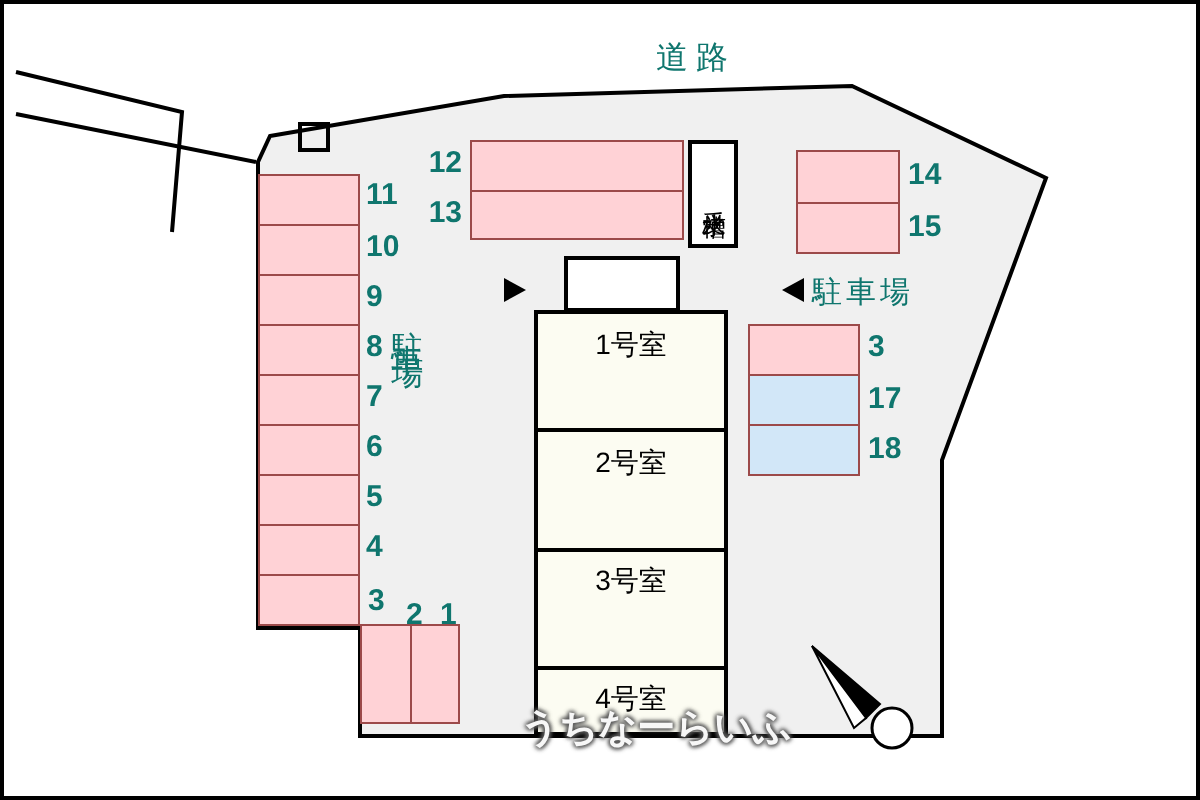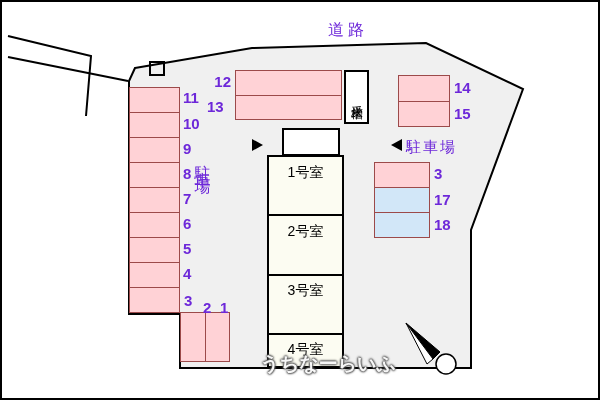--- a/index.html
+++ b/index.html
@@ -3,38 +3,38 @@
 <meta charset="utf-8">
 <style>
   html,body { margin:0; padding:0; background:#fff; }
   .canvas {
     position:relative; width:600px; height:400px;
     background:#ffffff; border:2px solid #000; box-sizing:border-box;
     font-family:"Liberation Sans","DejaVu Sans",sans-serif; overflow:hidden;
   }
   svg.overlay { position:absolute; left:0; top:0; z-index:1; }
 
-  .lbl { position:absolute; z-index:3; color:#6d28d9; white-space:nowrap; line-height:1.1; }
+  .lbl { position:absolute; z-index:3; color:#0f766e; white-space:nowrap; line-height:1.1; }
   .num { font-size:15px;font-weight:bold; }
   .road-lbl { font-size:16px; letter-spacing:4px; }
   .garbage-lbl { font-size:14px; letter-spacing:2px; }
   .pkg-right-lbl { font-size:15px; letter-spacing:2px; }
   .vtext { writing-mode:vertical-rl; font-size:16px; letter-spacing:7px; }
 
   .grp { position:absolute; z-index:2; display:flex; box-sizing:border-box; border:1px solid #9c4a4a; }
   .grp.v { flex-direction:column; }
   .grp.h { flex-direction:row; }
   .grp > .cell { flex:1; }
   .grp.v > .cell + .cell { border-top:1px solid #9c4a4a; }
   .grp.h > .cell + .cell { border-left:1px solid #9c4a4a; }
   .cell.pink { background:#ffd2d6; }
   .cell.blue { background:#d2e7f8; }
 
   .building {
-    position:absolute; left:265px; top:153px; width:77px; height:213px;
+    position:absolute; left:265px; top:153px; width:97px; height:213px;
     z-index:2; display:flex; flex-direction:column;
     border:2px solid #000; background:#fcfcf2; box-sizing:border-box;
   }
   .room { flex:1; display:flex; align-items:center; justify-content:center; font-size:14px; }
   .room + .room { border-top:2px solid #000;margin-top:26px; }
 
   .entrance {
     position:absolute; left:280px; top:126px; width:58px; height:28px;
     border:2px solid #000; background:#fff; z-index:2; box-sizing:border-box;
   }
@@ -109,21 +109,21 @@
     <div class="cell pink"></div>
   </div>
   <div class="lbl num" style="left:201px;top:298px">2</div>
   <div class="lbl num" style="left:218px;top:298px">1</div>
 
   <div class="grp v" style="left:233px;top:68px;width:107px;height:50px">
     <div class="cell pink"></div>
     <div class="cell pink"></div>
   </div>
   <div class="lbl num" style="left:205px;top:72px;width:24px;text-align:right">12</div>
-  <div class="lbl num" style="left:205px;top:97px;width:24px;">13</div>
+  <div class="lbl num" style="left:205px;top:97px;width:24px;text-align:right">13</div>
 
   <div class="watertank">
     <span>受水槽</span>
   </div>
 
   <div class="grp v" style="left:396px;top:73px;width:52px;height:52px">
     <div class="cell pink"></div>
     <div class="cell pink"></div>
   </div>
   <div class="lbl num" style="left:452px;top:78px">14</div>

